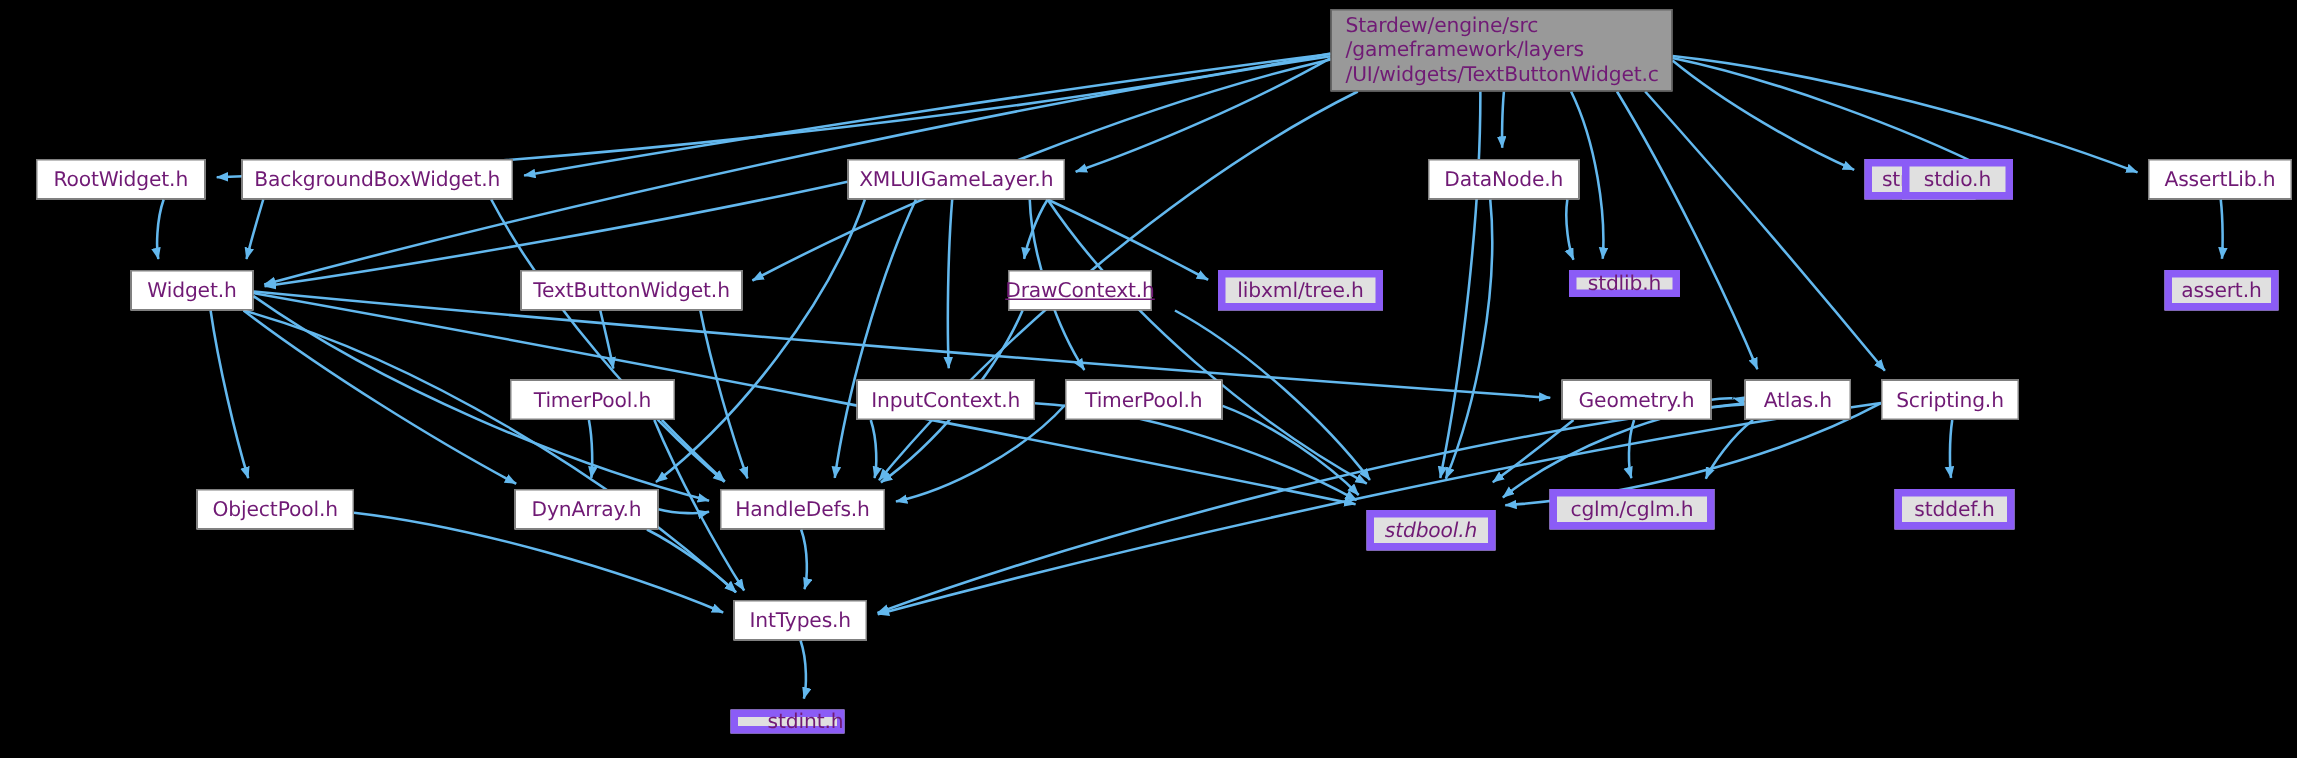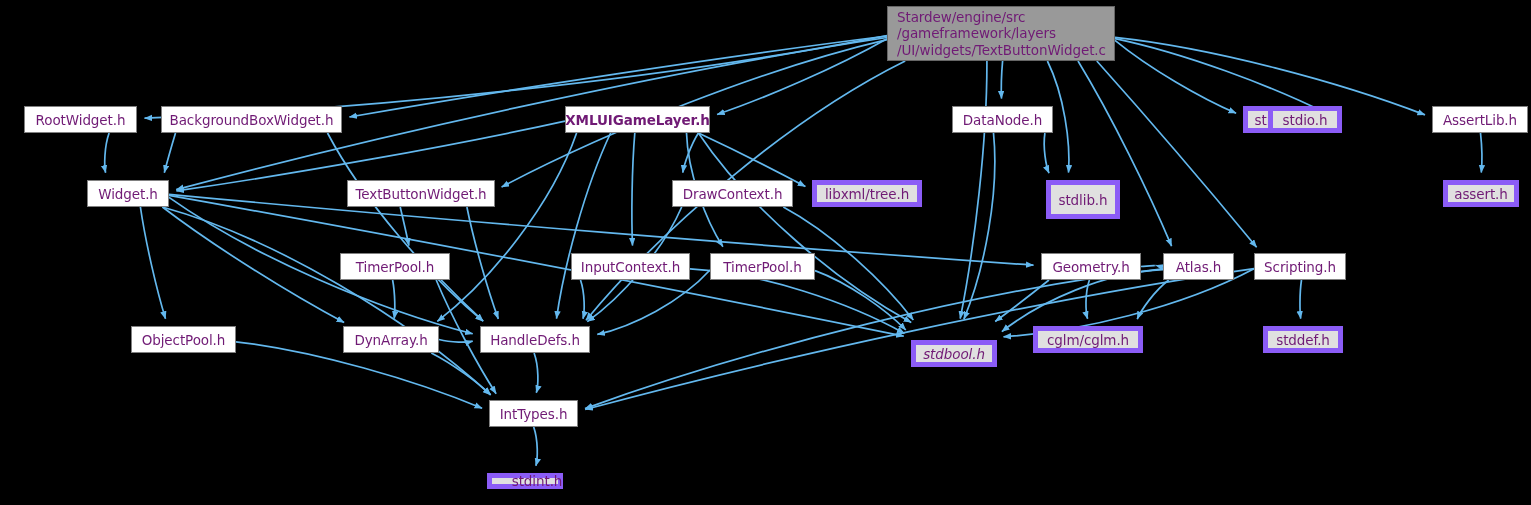--- a/index.html
+++ b/index.html
@@ -104,30 +104,30 @@
         <path d="M534.1,353.0 C539.1,367.1 538.4,385.9 536.3,392.8" fill="none" stroke="#63b8ee" stroke-width="1.7" marker-end="url(#arrow)"></path>
         <path d="M533.7,427.0 C538.4,440.8 537.7,459.2 535.9,465.8" fill="none" stroke="#63b8ee" stroke-width="1.7" marker-end="url(#arrow)"></path>
       </g>
   </svg>
   <div id="node-layer">
       <div class="node root" style="left: 887px; top: 6px; width: 228px; height: 55px;">Stardew/engine/src
 /gameframework/layers
 /UI/widgets/TextButtonWidget.c</div>
       <div class="node local" style="left: 24px; top: 106px; width: 113px; height: 27px;">RootWidget.h</div>
       <div class="node local" style="left: 161px; top: 106px; width: 181px; height: 27px;">BackgroundBoxWidget.h</div>
-      <div class="node local" style="left: 565px; top: 106px; width: 145px; height: 27px; font-weight: bold;">XMLUIGameLayer.h</div>
+      <div class="node local" style="left: 565px; top: 106px; width: 145px; height: 27px;">XMLUIGameLayer.h</div>
       <div class="node local" style="left: 952px; top: 106px; width: 101px; height: 27px;">DataNode.h</div>
       <div class="node sys" style="left: 1243px; top: 106px; width: 74px; height: 27px;">string.h</div>
       <div class="node sys" style="left: 1268px; top: 106px; width: 74px; height: 27px;">stdio.h</div>
       <div class="node local" style="left: 1432px; top: 106px; width: 96px; height: 27px;">AssertLib.h</div>
       <div class="node local" style="left: 87px; top: 180px; width: 82px; height: 27px;">Widget.h</div>
       <div class="node local" style="left: 347px; top: 180px; width: 148px; height: 27px;">TextButtonWidget.h</div>
-      <div class="node local" style="left: 672px; top: 180px; width: 121px; height: 27px;">DrawContext.h</div>
+      <div class="node local" style="left: 672px; top: 180px; width: 96px; height: 27px; text-decoration: underline;">DrawContext.h</div>
       <div class="node sys" style="left: 812px; top: 180px; width: 110px; height: 27px;">libxml/tree.h</div>
-      <div class="node sys" style="left: 1046px; top: 180px; width: 74px; height: 39px;">stdlib.h</div>
+      <div class="node sys" style="left: 1046px; top: 180px; width: 74px; height: 18px;">stdlib.h</div>
       <div class="node sys" style="left: 1443px; top: 180px; width: 76px; height: 27px;">assert.h</div>
       <div class="node local" style="left: 340px; top: 253px; width: 110px; height: 27px;">TimerPool.h</div>
       <div class="node local" style="left: 571px; top: 253px; width: 119px; height: 27px;">InputContext.h</div>
       <div class="node local" style="left: 710px; top: 253px; width: 105px; height: 27px;">TimerPool.h</div>
       <div class="node local" style="left: 1041px; top: 253px; width: 100px; height: 27px;">Geometry.h</div>
       <div class="node local" style="left: 1163px; top: 253px; width: 71px; height: 27px;">Atlas.h</div>
       <div class="node local" style="left: 1254px; top: 253px; width: 92px; height: 27px;">Scripting.h</div>
       <div class="node local" style="left: 131px; top: 326px; width: 105px; height: 27px;">ObjectPool.h</div>
       <div class="node local" style="left: 343px; top: 326px; width: 96px; height: 27px;">DynArray.h</div>
       <div class="node local" style="left: 480px; top: 326px; width: 110px; height: 27px;">HandleDefs.h</div>

